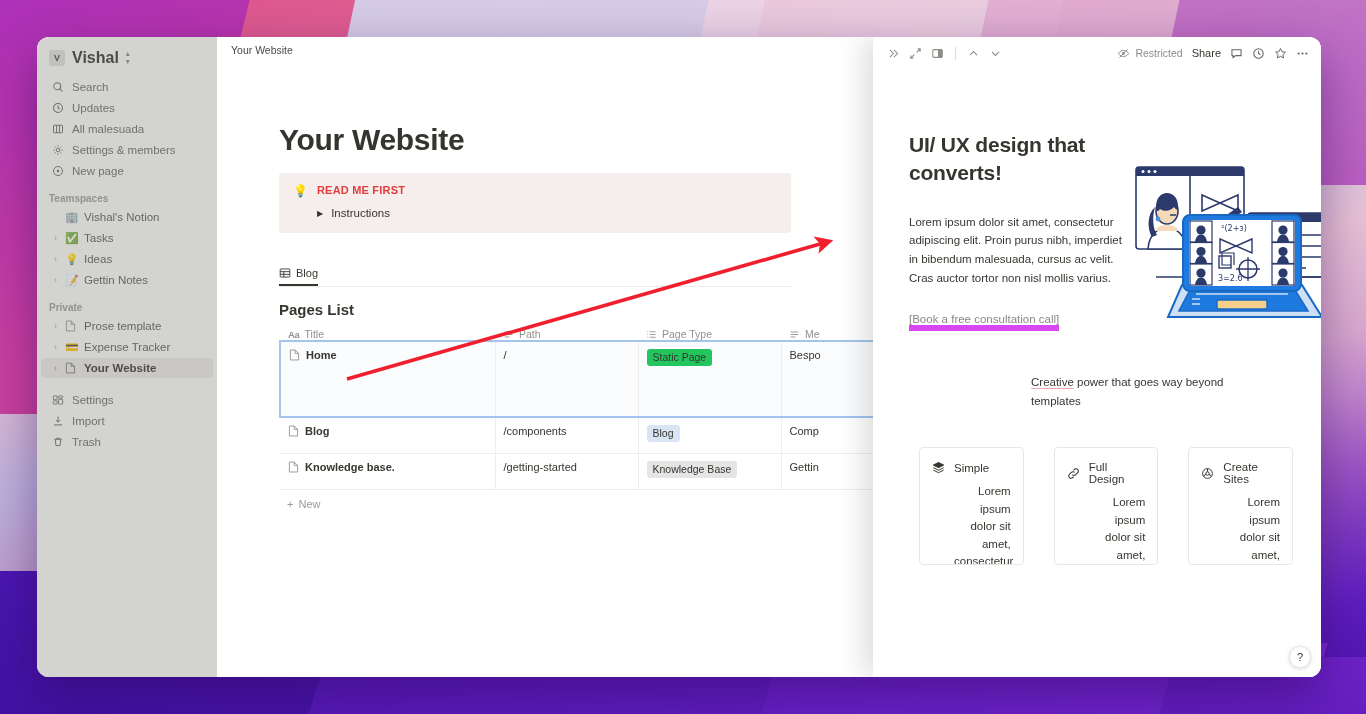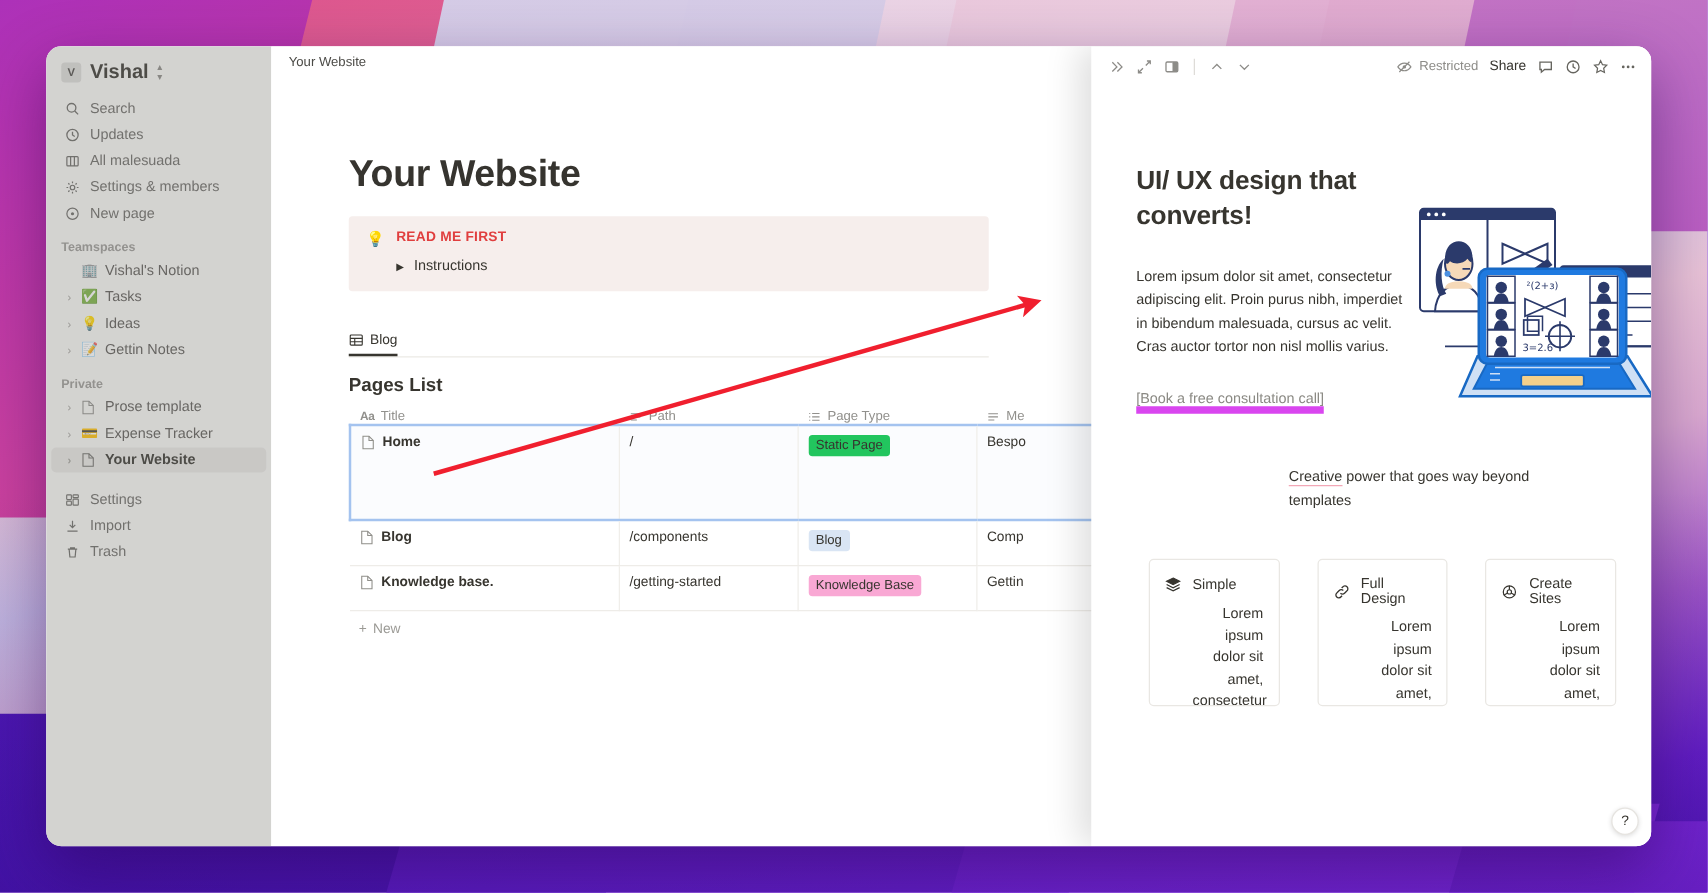--- a/index.html
+++ b/index.html
@@ -428,21 +428,21 @@
             <td>
               <span class="cell-title">
                 <svg viewBox="0 0 12 14" fill="none" stroke="#8f8e89" stroke-width="1">
                     <path d="M1.2 1.2h5.6l4 3.9v7.7h-9.6z"></path>
                     <path d="M6.8 1.2v3.9h4"></path>
                   </svg>
                 <span>Knowledge base.</span>
               </span>
             </td>
             <td>/getting-started</td>
-            <td><span class="tag" style="background: #f9a8d4;">Knowledge Base</span></td>
+            <td><span class="tag" style="background: #e5e5e5;">Knowledge Base</span></td>
             <td>Gettin</td>
           </tr>
         </tbody>
       </table>
 
       <div id="new-row">
         <span>+</span>
         <span>New</span>
       </div>
     </div>

